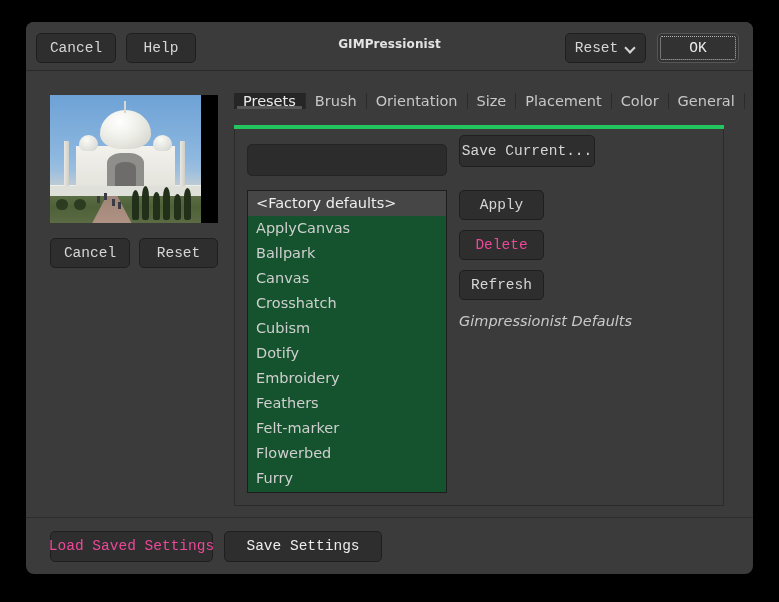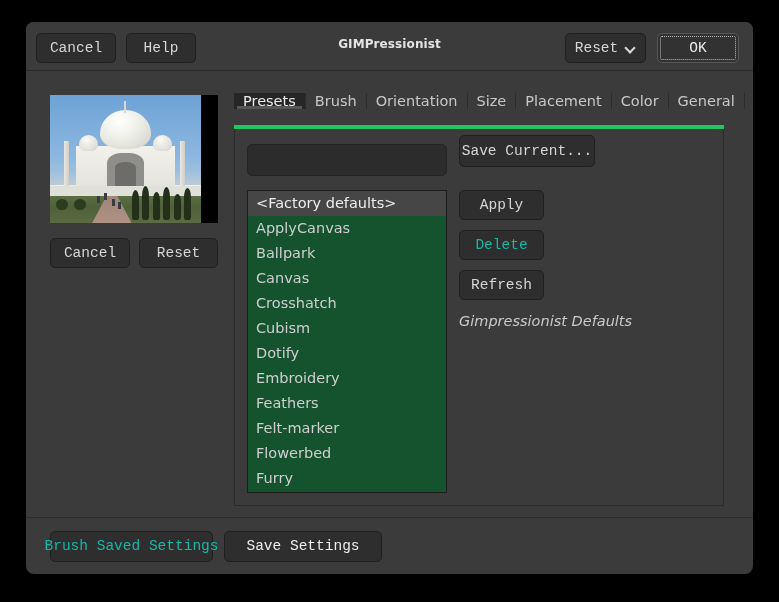--- a/index.html
+++ b/index.html
@@ -46,21 +46,21 @@
     padding: 0;
     cursor: default;
     box-sizing: border-box;
     display: flex;
     align-items: center;
     justify-content: center;
     white-space: nowrap;
     user-select: none;
   }
   .btn:disabled, .btn.disabled {
-    color: #14b8a6;
+    color: #ec4899;
   }
   .titlebar .btn { position: absolute; top: 11px; height: 30px; }
   #cancel-btn { left: 10px; width: 80px; }
   #help-btn   { left: 100px; width: 70px; }
 
   .title {
     position: absolute;
     left: 0; right: 0; top: 15px;
     text-align: center;
     font-size: 12px;
@@ -423,18 +423,18 @@
           <div class="list-item">Feathers</div>
           <div class="list-item">Felt-marker</div>
           <div class="list-item">Flowerbed</div>
           <div class="list-item">Furry</div>
         </div>
 
       </div>
     </div>
 
     <div class="bottombar">
-      <button class="btn disabled" id="load-saved-btn">Brush Saved Settings</button>
+      <button class="btn disabled" id="load-saved-btn">Load Saved Settings</button>
       <button class="btn" id="save-settings-btn">Save Settings</button>
     </div>
 
   </div>
 </div>
 
 </body></html>

